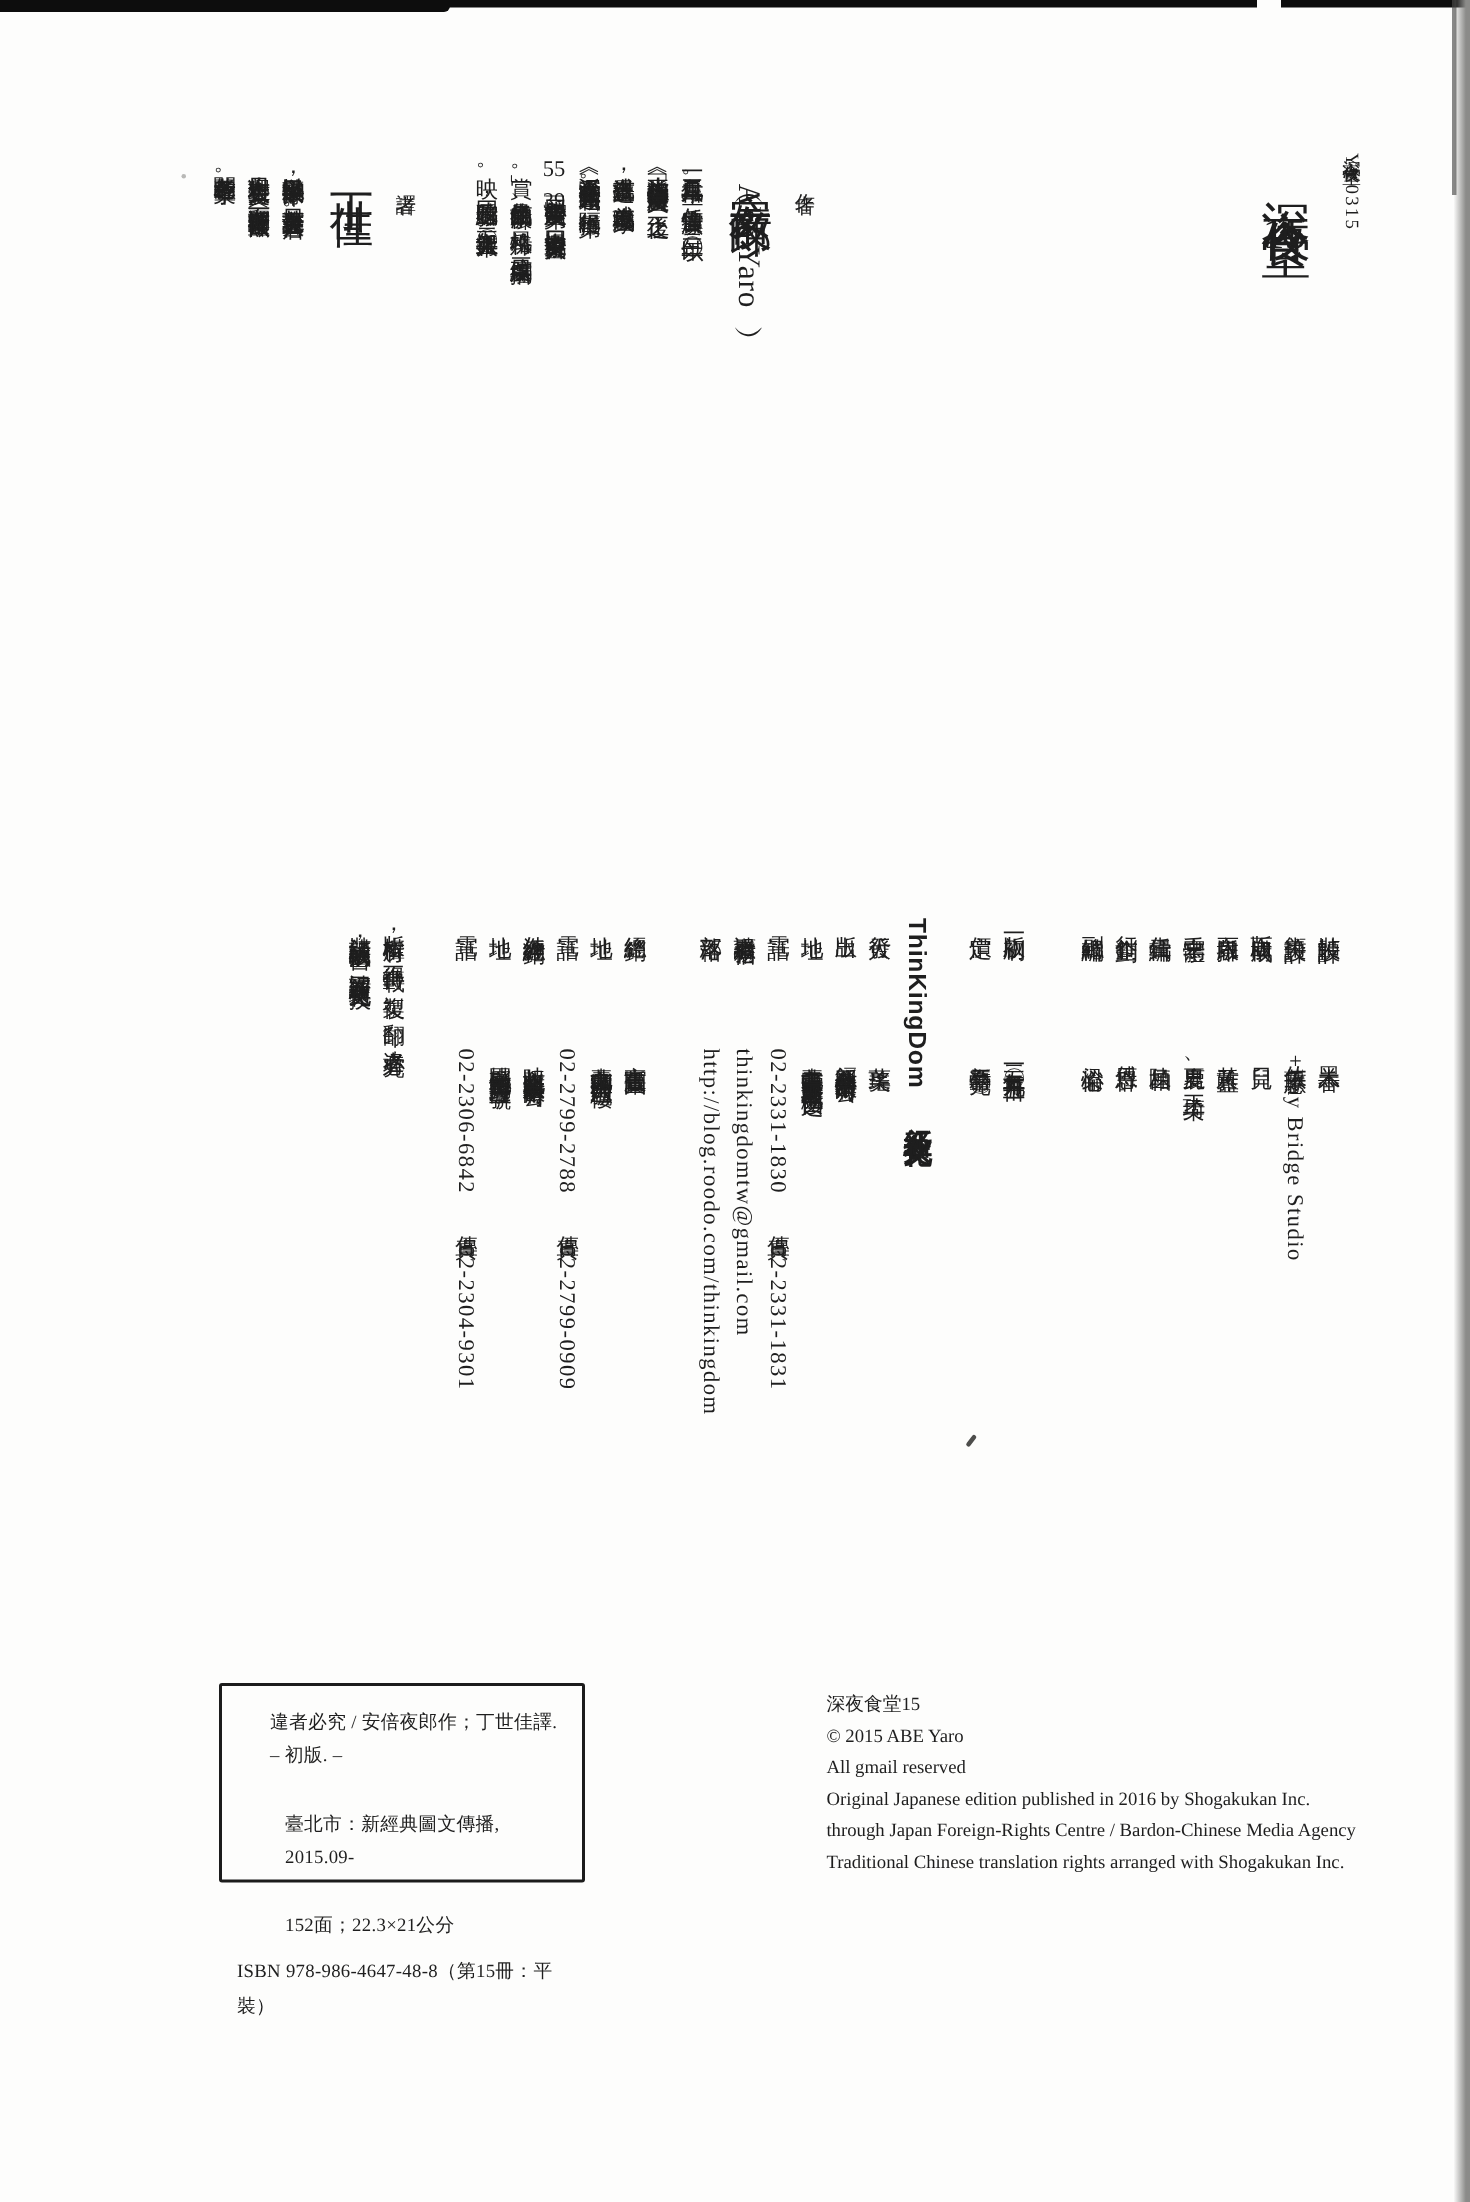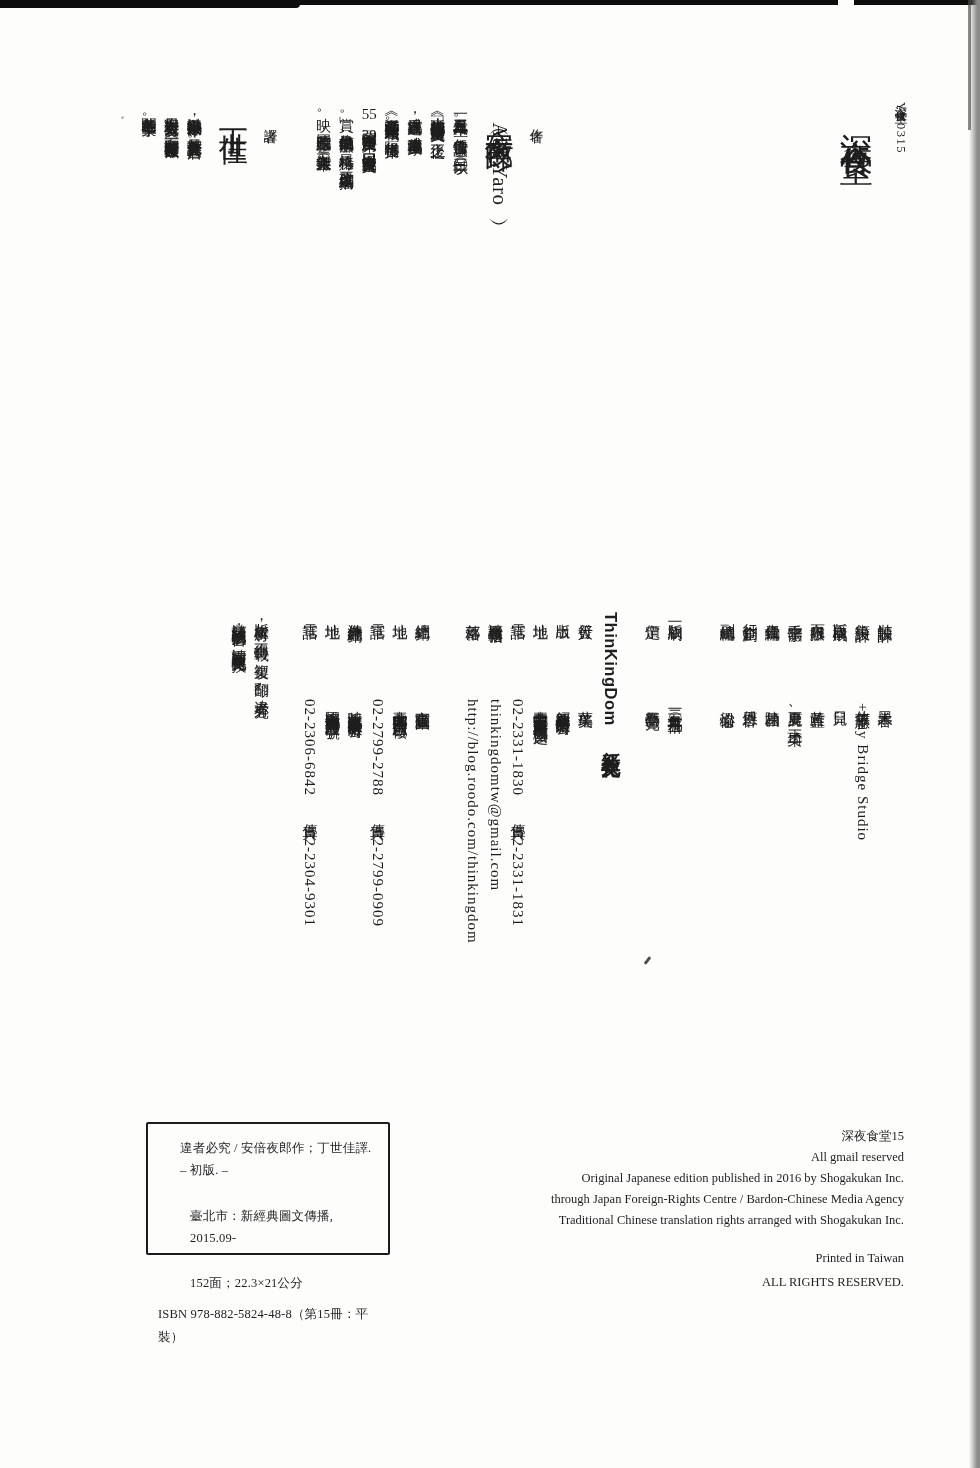--- a/index.html
+++ b/index.html
@@ -42,21 +42,21 @@
   #cip-box {
     position:absolute; left:146px; top:1122px; width:244px; height:133px;
     border:2.5px solid #1c1c1c; border-radius:2px; box-sizing:border-box;
     padding:13px 10px 0; font-size:12.5px; line-height:1.78; letter-spacing:0.2px;
   }
   .cip-l1 { padding-left:22px; }
   .cip-l2, .cip-l3 { padding-left:32px;margin-top:23px; }
   .cip-isbn { margin-top:9px; }
 
   
-  #copyright-block { position:absolute; top:1126px; right:76px; text-align:right;
+  #copyright-block { position:absolute; top:1126px; right:76px; text-align:left;
     font-size:12.5px; line-height:1.68; }
   .printed-block { margin-top:15px; line-height:1.95; }
 
   
   #edge-top { position:absolute; top:0; left:0; width:100%; height:5px; background:#0d0d0d; }
   #edge-top-left { position:absolute; top:0; left:0; width:300px; height:8px; background:#0d0d0d; border-radius:0 0 4px 0; }
   #edge-top-notch { position:absolute; top:0; left:838px; width:16px; height:6px; background:#fdfdfc; }
   #edge-right { position:absolute; top:0; left:969px; width:11px; height:100%;
     background:linear-gradient(to right, rgba(150,150,148,0), #8b8b89 75%); }
   #edge-right-top { position:absolute; top:0; left:968px; width:3px; height:130px; background:#4a4a48; opacity:0.65; }
@@ -140,26 +140,23 @@
     <div class="c-col">版權所有，不得轉載、複製、翻印，違者必究</div>
     <div class="c-col">裝訂錯誤或破損的書，請寄回新經典文化更換</div>
   </div>
 
 </div>
 
 <div id="cip-box">
   <div class="cip-l1">違者必究 / 安倍夜郎作；丁世佳譯. – 初版. –</div>
   <div class="cip-l2">臺北市：新經典圖文傳播, 2015.09-</div>
   <div class="cip-l3">152面；22.3×21公分</div>
-  <div class="cip-isbn">ISBN 978-882-5824-48-8（第15冊：平裝）</div>
+  <div class="cip-isbn">ISBN 978-986-4647-48-8（第15冊：平裝）</div>
 </div>
 
 <div id="copyright-block">
   <div>深夜食堂15</div>
+  <div>© 2015 ABE Yaro</div>
   <div>All gmail reserved</div>
   <div>Original Japanese edition published in 2016 by Shogakukan Inc.</div>
   <div>through Japan Foreign-Rights Centre / Bardon-Chinese Media Agency</div>
   <div>Traditional Chinese translation rights arranged with Shogakukan Inc.</div>
-  <div class="printed-block">
-    <div>Printed in Taiwan</div>
-    <div>ALL RIGHTS RESERVED.</div>
-  </div>
 </div>
 
 </body></html>

